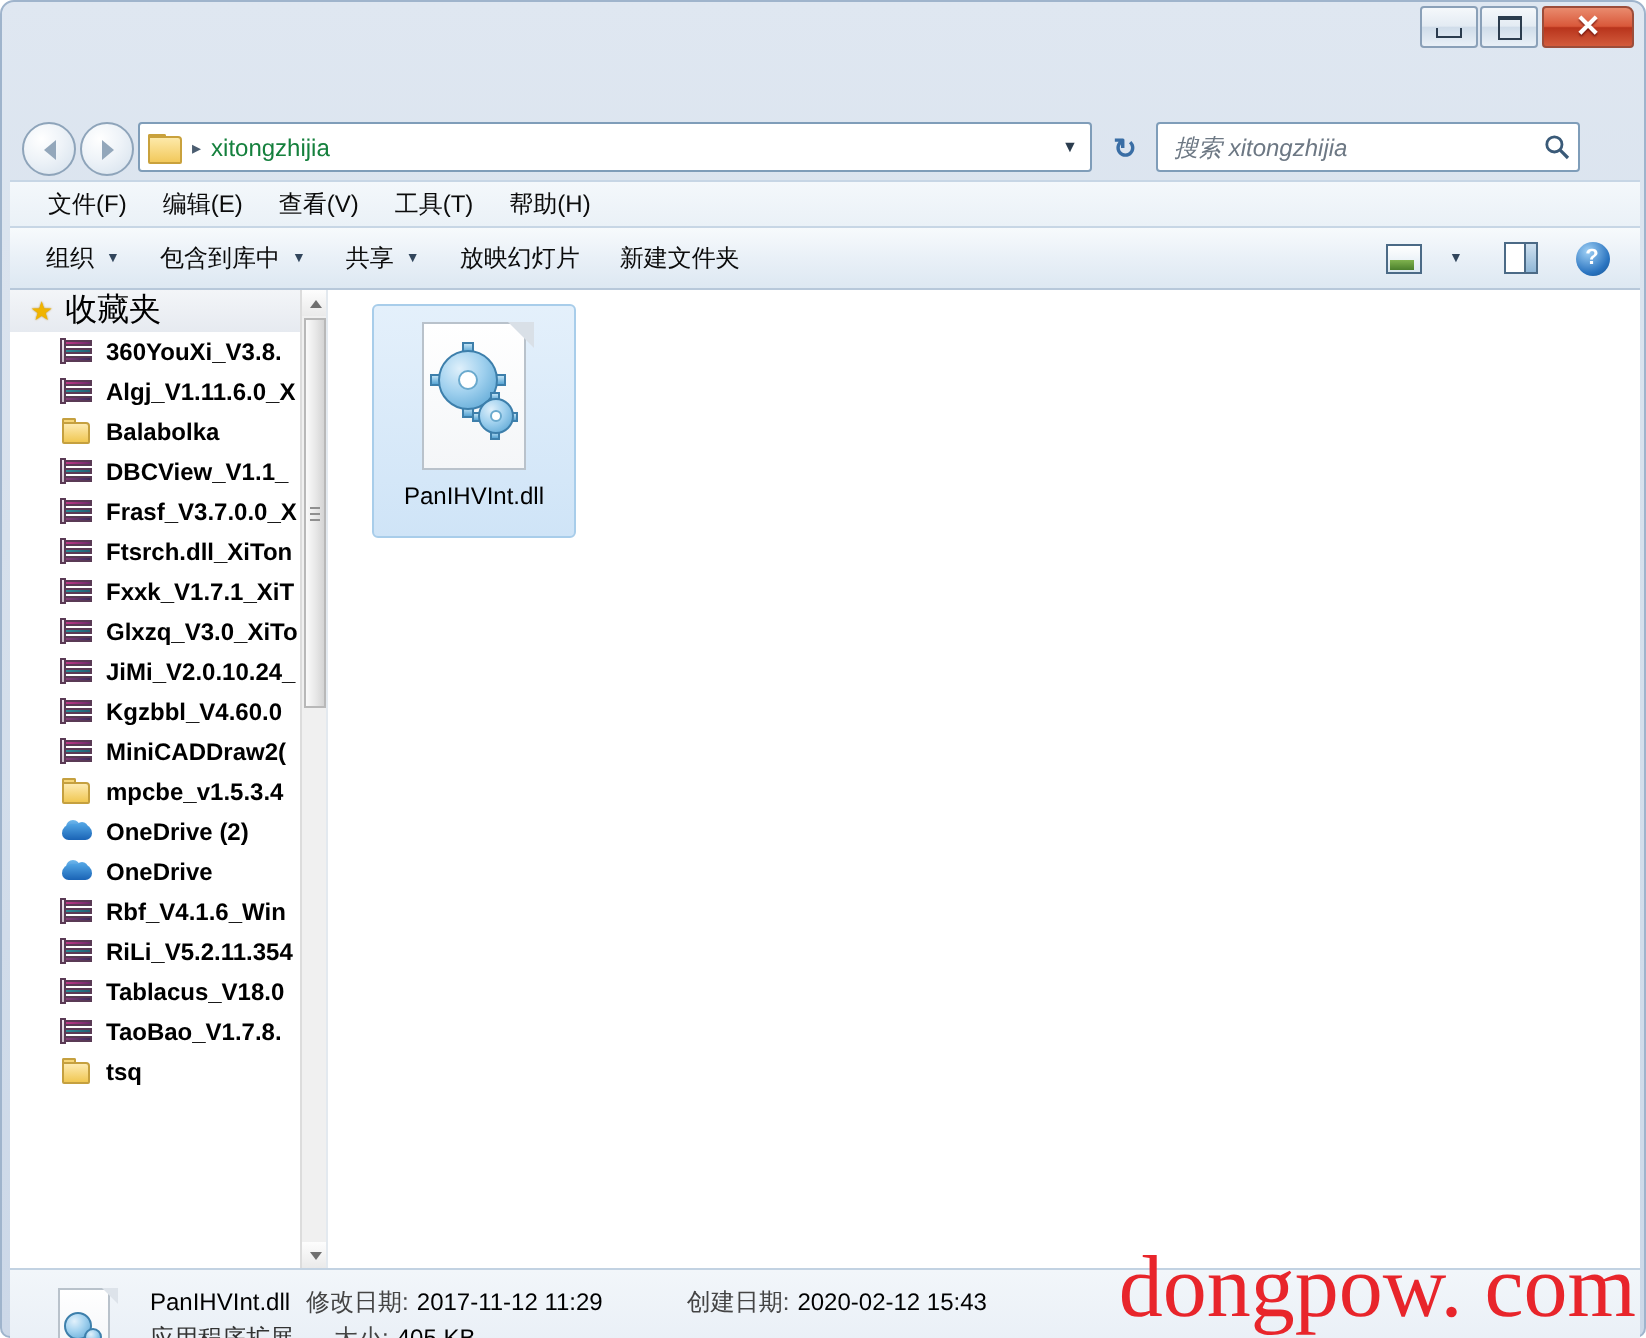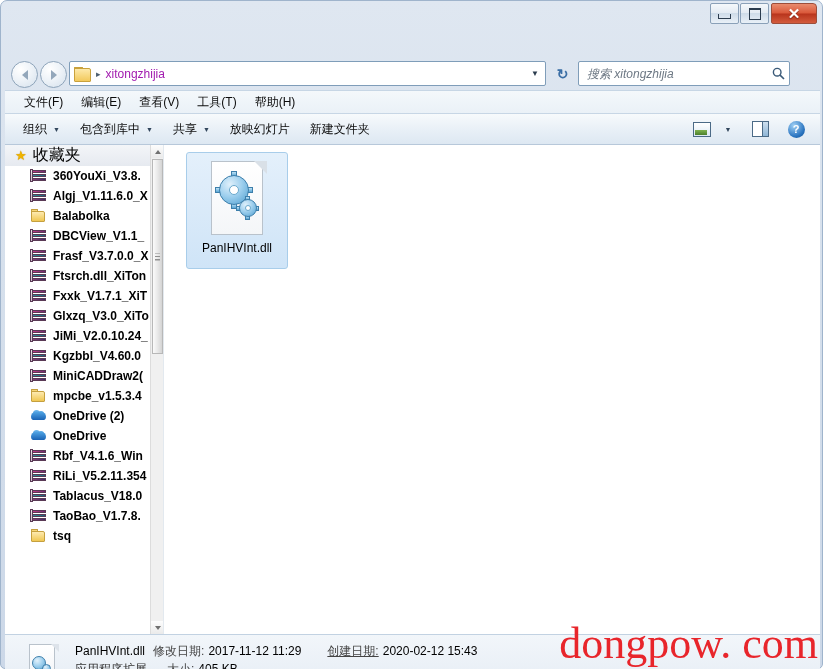--- a/index.html
+++ b/index.html
@@ -153,21 +153,21 @@
     border-bottom: none;
     border-radius: 1px 1px 0 0;
   }
   .crumb-sep {
     margin: 0 5px 0 6px;
     color: #4b5d70;
     font-size: 9px;
   }
   .crumb-text {
     font-size: 12px;
-    color: #a21caf;
+    color: #15803d;
   }
   .addr-drop {
     margin-left: auto;
     width: 20px; height: 23px;
     display: flex; align-items: center; justify-content: center;
     color: #2b3c4e;
     font-size: 8px;
     cursor: default;
   }
   .refresh-btn {
@@ -602,21 +602,21 @@
     color: #1b1b1b;
   }
   .st-line {
     display: flex;
     align-items: baseline;
     height: 18px;
   }
   .st-name { font-size: 12px; color: #000; margin-right: 8px; }
   .st-lbl  { color: #444; }
   .st-val  { color: #000; margin-left: 4px; }
-  .st-col2 { margin-left: 26px; text-decoration: underline; }
+  .st-col2 { margin-left: 42px; }
   .st-type { color: #333; display: inline-block; width: 92px; }
   .st-size-lbl { color: #444; }
 
   
   .watermark {
     position: absolute;
     right: 4px;
     bottom: 2px;
     font-family: "Liberation Serif", serif;
     font-size: 44px;

